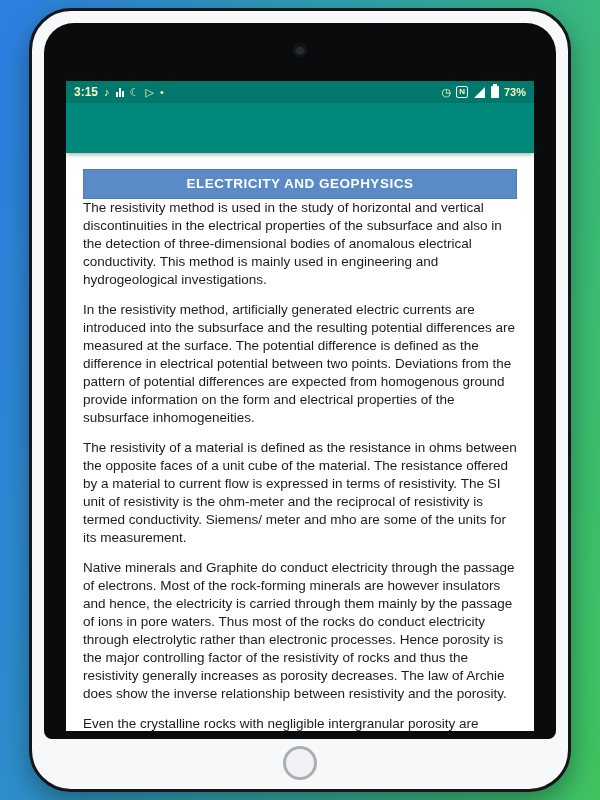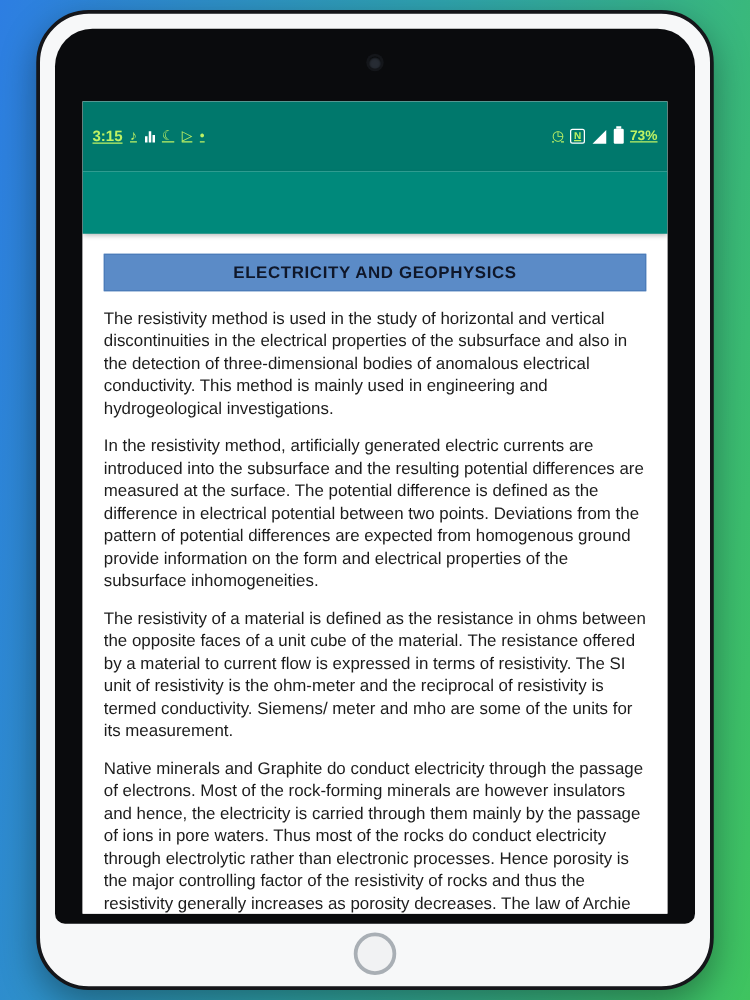--- a/index.html
+++ b/index.html
@@ -25,23 +25,23 @@
     position:absolute;left:50%;top:22px;transform:translateX(-50%);
     width:10px;height:10px;border-radius:50%;background:#272c34;
     box-shadow:0 0 0 2px #14161a, inset 0 1px 2px #000;
   }
   .screen{
     position:absolute;left:22px;top:58px;width:468px;height:650px;
     background:#ffffff;overflow:hidden;display:flex;flex-direction:column;
   }
   
   .statusbar{
-    flex:0 0 22px;height:22px;background:#00786c;color:#bef264;
-    display:flex;align-items:center;gap:6px;padding:17px 8px;
-    font-size:12px;font-weight:bold;text-decoration:underline;
+    flex:0 0 22px;height:22px;background:#00786c;color:#fef9c3;
+    display:flex;align-items:center;gap:6px;padding:0 8px;
+    font-size:12px;font-weight:bold;
   }
   .sb-icon{font-weight:normal;font-size:11px;line-height:1;}
   .eq{display:inline-flex;align-items:flex-end;gap:1px;height:9px;}
   .eq i{display:block;width:2px;background:#fff;}
   .eq i:nth-child(1){height:5px;}
   .eq i:nth-child(2){height:9px;}
   .eq i:nth-child(3){height:6px;}
   .sb-right{margin-left:auto;display:flex;align-items:center;gap:5px;}
   .nfc{
     display:inline-block;border:1px solid #fff;border-radius:2px;
@@ -60,23 +60,23 @@
     flex:0 0 50px;height:50px;background:#00897b;
     box-shadow:0 2px 4px rgba(0,0,0,.28);position:relative;z-index:2;
   }
   
   .content{
     flex:1 1 auto;overflow:hidden;background:#fff;
     padding:14px 17px 0 17px;
     color:#1c1c1c;font-size:13.5px;line-height:18px;
   }
   .title-bar{
-    background:#5b8bc7;border:1px solid #4c7cb9;color:#0f172a;
+    background:#5b8bc7;border:1px solid #4c7cb9;color:#ffffff;
     text-align:center;font-weight:bold;font-size:13.5px;letter-spacing:.5px;
-    padding:5px 4px;margin:2px 0 13px 0;
+    padding:5px 4px;margin:2px 0 0 0;
   }
   .content p{margin:0 0 12px 0;}
   
   .chin{
     position:absolute;left:0;right:0;bottom:0;height:52px;
     display:flex;align-items:center;justify-content:center;
   }
   .home-button{
     width:34px;height:34px;border-radius:50%;
     border:3px solid #a9afb5;background:#f1f2f3;box-sizing:border-box;

